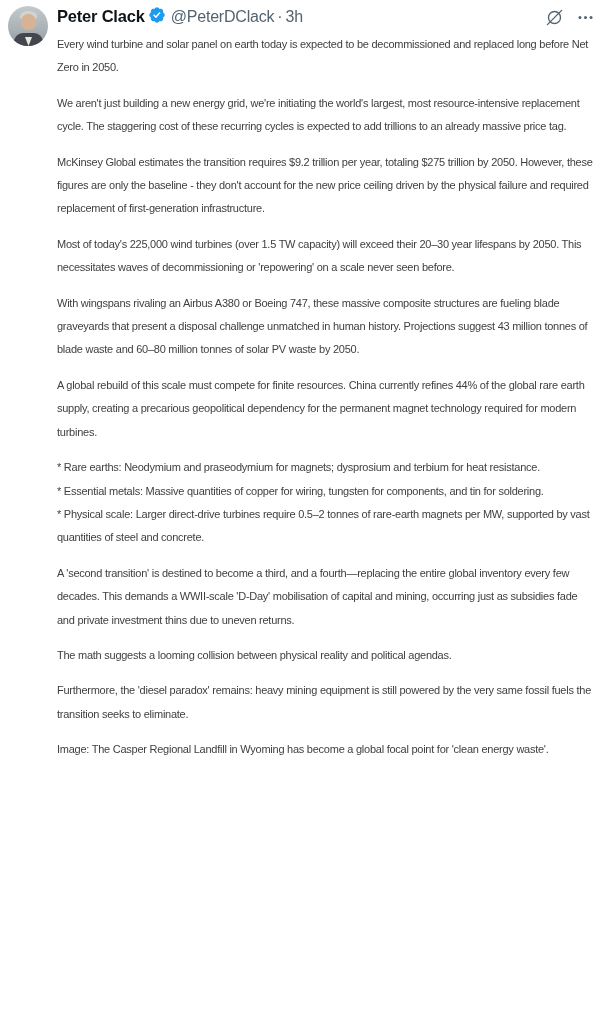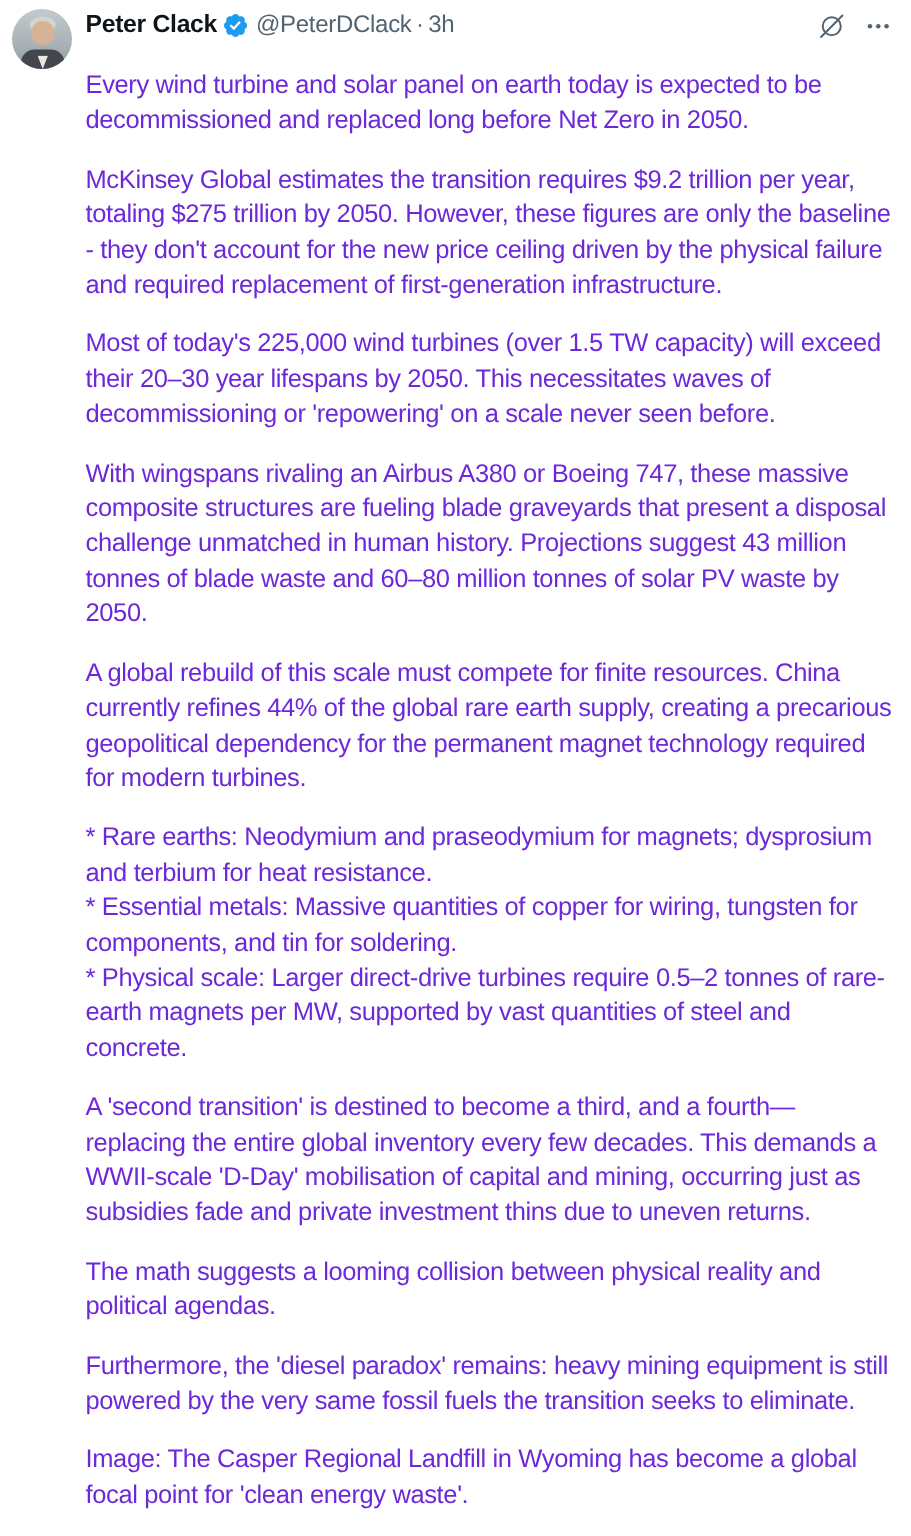--- a/index.html
+++ b/index.html
@@ -56,21 +56,20 @@
   }
   .content-col { flex: 1; min-width: 0; }
   .header-row {
     display: flex;
     justify-content: space-between;
     align-items: flex-start;
     line-height: 21px;
   }
   .name-group {
     display: flex;
-    align-items: center;
     flex-wrap: nowrap;
     white-space: nowrap;
     overflow: hidden;
   }
   .author-name {
     font-weight: 700;
     font-size: 16.5px;
     letter-spacing: -0.2px;
     color: #0f1419;
     cursor: pointer;
@@ -101,25 +100,25 @@
     background: none;
     border: none;
     padding: 0;
     cursor: pointer;
     color: #536471;
     display: flex;
     align-items: center;
   }
   .body-text { padding-top: 2px; }
   .body-text p {
-    font-size: 17px;
+    font-size: 11px;
     line-height: 23.4px;
     letter-spacing: -0.25px;
-    color: #6d28d9;
-    margin: 16px 0 12px 0;
+    color: #404040;
+    margin: 4px 0 12px 0;
     white-space: pre-line;
   }
   .body-text p:last-child { margin-bottom: 0; }
 </style>
 </head>
 <body>
 
 <article class="tweet">
   <div class="avatar-col">
     <div class="avatar">
@@ -153,20 +152,21 @@
             <circle cx="5" cy="12" r="1.9"></circle>
             <circle cx="12" cy="12" r="1.9"></circle>
             <circle cx="19" cy="12" r="1.9"></circle>
           </svg>
         </button>
       </div>
     </div>
 
     <div class="body-text">
       <p>Every wind turbine and solar panel on earth today is expected to be decommissioned and replaced long before Net Zero in 2050.</p>
+      <p>We aren't just building a new energy grid, we're initiating the world's largest, most resource-intensive replacement cycle. The staggering cost of these recurring cycles is expected to add trillions to an already massive price tag.</p>
       <p>McKinsey Global estimates the transition requires $9.2 trillion per year, totaling $275 trillion by 2050. However, these figures are only the baseline - they don't account for the new price ceiling driven by the physical failure and required replacement of first-generation infrastructure.</p>
       <p>Most of today's 225,000 wind turbines (over 1.5 TW capacity) will exceed their 20–30 year lifespans by 2050. This necessitates waves of decommissioning or 'repowering' on a scale never seen before.</p>
       <p>With wingspans rivaling an Airbus A380 or Boeing 747, these massive composite structures are fueling blade graveyards that present a disposal challenge unmatched in human history. Projections suggest 43 million tonnes of blade waste and 60–80 million tonnes of solar PV waste by 2050.</p>
       <p>A global rebuild of this scale must compete for finite resources. China currently refines 44% of the global rare earth supply, creating a precarious geopolitical dependency for the permanent magnet technology required for modern turbines.</p>
       <p>* Rare earths: Neodymium and praseodymium for magnets; dysprosium and terbium for heat resistance.
 * Essential metals: Massive quantities of copper for wiring, tungsten for components, and tin for soldering.
 * Physical scale: Larger direct-drive turbines require 0.5–2 tonnes of rare-earth magnets per MW, supported by vast quantities of steel and concrete.</p>
       <p>A 'second transition' is destined to become a third, and a fourth—replacing the entire global inventory every few decades. This demands a WWII-scale 'D-Day' mobilisation of capital and mining, occurring just as subsidies fade and private investment thins due to uneven returns.</p>
       <p>The math suggests a looming collision between physical reality and political agendas.</p>
       <p>Furthermore, the 'diesel paradox' remains: heavy mining equipment is still powered by the very same fossil fuels the transition seeks to eliminate.</p>

